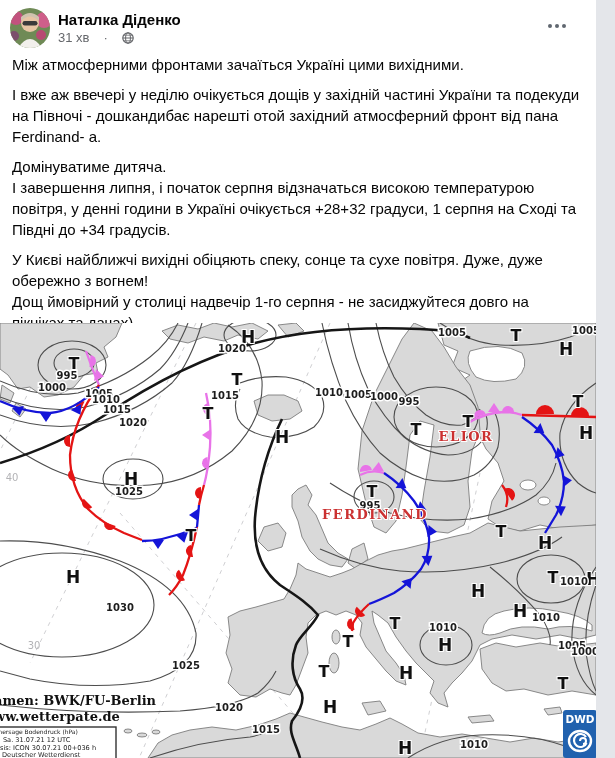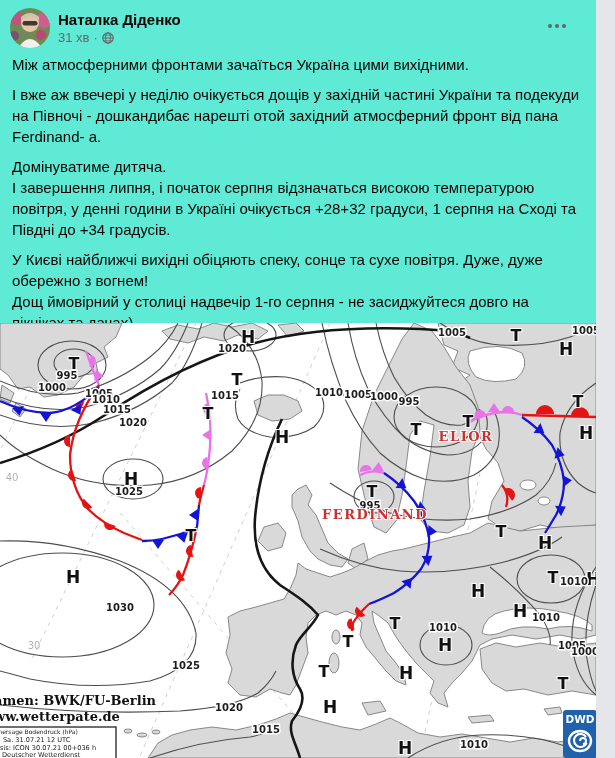--- a/index.html
+++ b/index.html
@@ -1,23 +1,23 @@
 <!DOCTYPE html>
 <html><head>
 <meta charset="utf-8">
 <style>
   html,body{margin:0;padding:0;}
   body{width:615px;height:758px;overflow:hidden;background:#e4e6ea;font-family:"Liberation Sans",sans-serif;}
-  .card{position:absolute;left:0;top:0;width:596px;height:758px;background:#5eead4;}
+  .card{position:absolute;left:0;top:0;width:596px;height:758px;background:#ffffff;}
   .side-strip{position:absolute;left:596px;top:0;width:19px;height:758px;background:#e4e6ea;}
   
   .post-header{position:relative;height:52px;}
   .avatar{position:absolute;left:10px;top:8px;width:40px;height:40px;border-radius:50%;overflow:hidden;}
   .hname{position:absolute;left:58px;top:12px;font-size:15px;font-weight:700;color:#050505;line-height:16px;}
-  .hmeta{position:absolute;left:58px;top:30px;font-size:13px;color:#65676b;display:flex;align-items:center;gap:4px;}
+  .hmeta{position:absolute;left:58px;top:30px;font-size:13px;color:#65676b;display:flex;align-items:center;gap:14px;}
   .dots{position:absolute;right:30px;top:14px;color:#606770;letter-spacing:2px;font-size:16px;font-weight:700;cursor:pointer;}
   .dots span{display:inline-block;width:4px;height:4px;background:#606770;border-radius:50%;margin-left:3px;}
   
   .post-text{padding:2px 14px 0 12px;font-size:15px;line-height:21px;color:#050505;}
   .post-text .para{margin:0 0 9px 0;}
   
   .map-wrap{position:absolute;left:0;top:323px;width:596px;height:435px;background:#fff;}
   svg text{font-family:"DejaVu Sans",sans-serif;}
   .land{fill:#d9d9d9;stroke:#7d7d7d;stroke-width:0.9;}
   .sea{fill:#ffffff;stroke:#7d7d7d;stroke-width:0.9;}
@@ -61,21 +61,21 @@
         <line x1="0.8" y1="6" x2="11.2" y2="6" stroke="#65676b" stroke-width="1"></line>
         <line x1="1.5" y1="3.2" x2="10.5" y2="3.2" stroke="#65676b" stroke-width="0.8"></line>
         <line x1="1.5" y1="8.8" x2="10.5" y2="8.8" stroke="#65676b" stroke-width="0.8"></line>
       </svg>
     </div>
     <div class="dots"><span></span><span></span><span></span></div>
   </div>
 
   <div class="post-text">
     <div class="para">
-        <div>Між атмосферними фронтами зачаїться Україна цими вихідними.</div>
+        <div>Між атмосферними фронтами зачаїться Україні цими вихідними.</div>
       </div>
     <div class="para">
         <div>І вже аж ввечері у неділю  очікується дощів у західній частині України та подекуди на Півночі - дошкандибає нарешті отой західний атмосферний фронт від пана Ferdinand- а.</div>
       </div>
     <div class="para">
         <div>Домінуватиме дитяча.</div>
         <div>І завершення липня, і початок серпня відзначаться високою температурою повітря, у денні години в Україні очікується +28+32 градуси, 1 серпня на Сході та Півдні до +34 градусів.</div>
       </div>
     <div class="para">
         <div>У Києві найближчі вихідні обіцяють спеку, сонце та сухе повітря. Дуже, дуже обережно з вогнем!</div>

